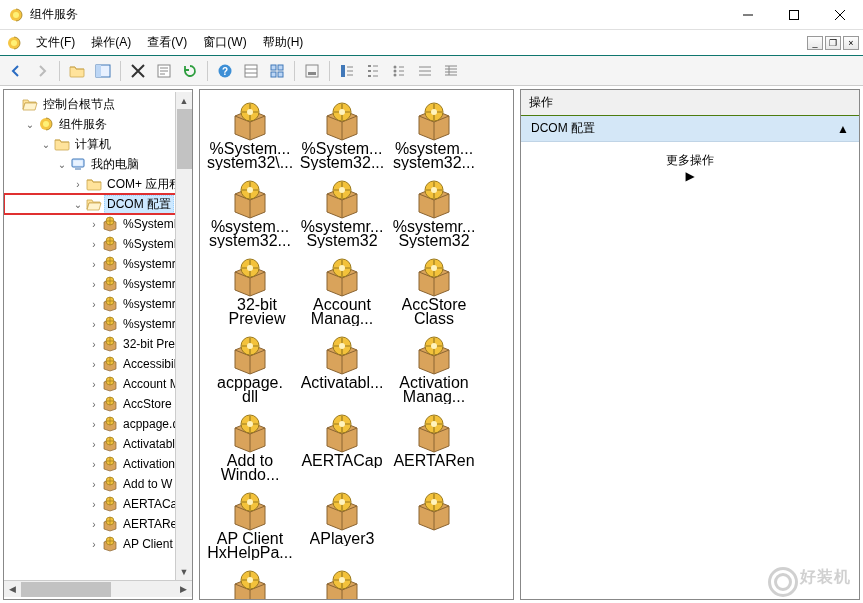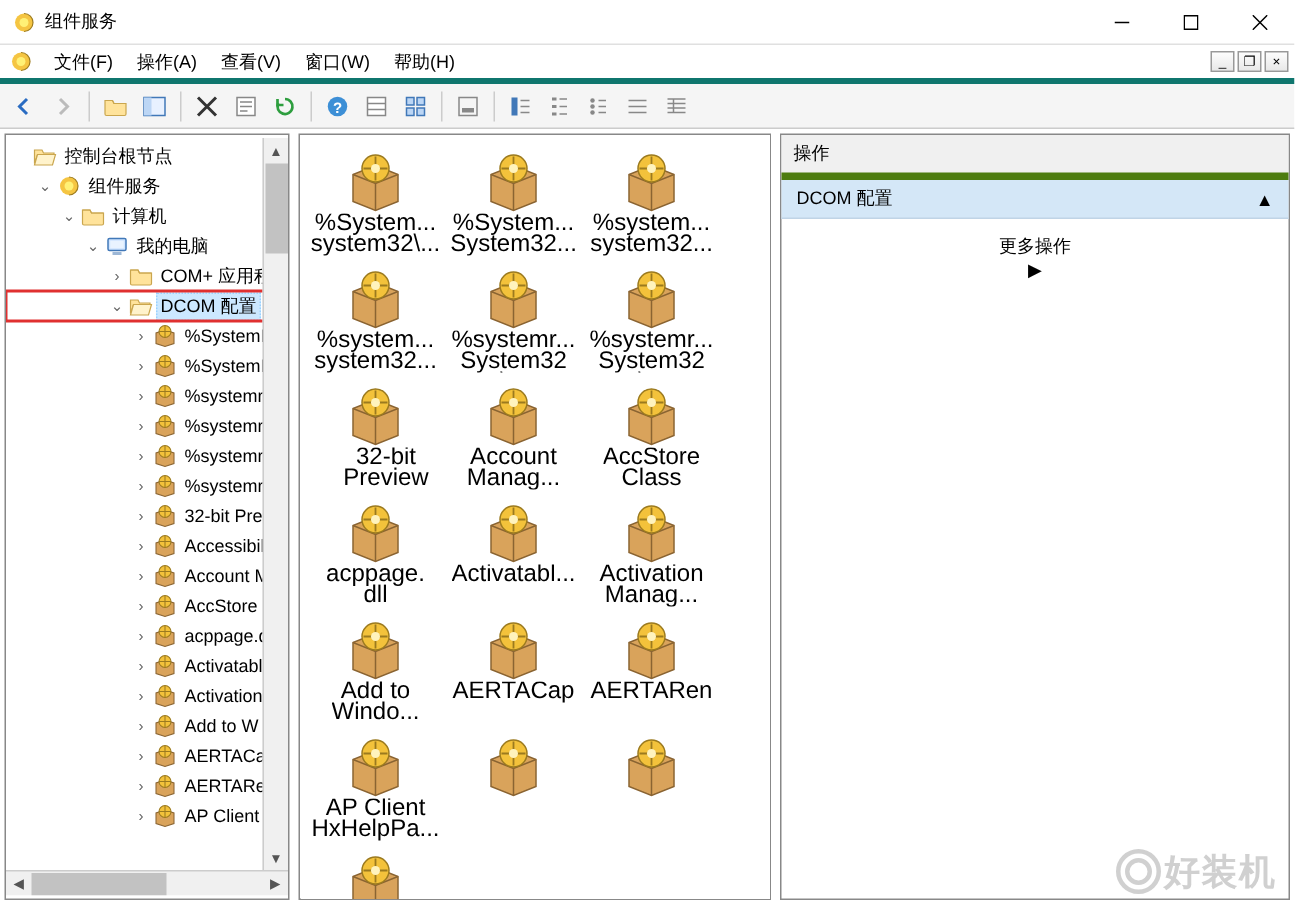--- a/index.html
+++ b/index.html
@@ -4,21 +4,21 @@
 <style>
 * { box-sizing: border-box; margin: 0; padding: 0; font-family: "Microsoft YaHei", "Segoe UI", Tahoma, sans-serif; }
 body { background: #fff; font-size: 12px; overflow: hidden; width: 863px; height: 603px; }
 
 .titlebar { height: 30px; display: flex; align-items: center; padding: 0 0 0 8px; background: #fff; border-bottom: 1px solid #e0e0e0; }
 .titlebar .appicon { width: 16px; height: 16px; margin-right: 6px; }
 .titlebar .title { flex: 1; font-size: 12px; }
 .titlebar .winbtns { display: flex; }
 .titlebar .winbtn { width: 46px; height: 30px; display: flex; align-items: center; justify-content: center; color: #333; }
 
-.menubar { height: 26px; display: flex; align-items: center; padding: 0 6px; background: #fff; border-bottom: 4px solid #0f766e; position: relative; }
+.menubar { height: 26px; display: flex; align-items: center; padding: 0 6px; background: #fff; border-bottom: 1px solid #0f766e; position: relative; }
 .menubar .menuitem { padding: 4px 8px; cursor: default; }
 .menubar .mdibtns { position: absolute; right: 4px; display: flex; gap: 2px; }
 .menubar .mdibtn { width: 16px; height: 14px; border: 1px solid #999; background: linear-gradient(#fdfdfd,#e8e8e8); font-size: 9px; display:flex; align-items:center; justify-content:center; }
 
 .toolbar { height: 30px; display: flex; align-items: center; padding: 2px 4px; gap: 2px; background: #f5f5f5; border-bottom: 1px solid #ccc; }
 .toolbar .tbtn { width: 24px; height: 24px; display: flex; align-items: center; justify-content: center; border: 1px solid transparent; }
 .toolbar .sep { width: 1px; height: 20px; background: #ccc; margin: 0 3px; }
 
 .workarea { display: flex; height: calc(603px - 30px - 26px - 30px); }
 .panel { border: 1px solid #888; margin: 3px; background: #fff; position: relative; }
@@ -41,26 +41,26 @@
 .tree-node.selected .nlabel { background: #cce8ff; border: 1px dotted #99d1ff; padding: 0 2px; }
 .tree-node.highlighted { outline: 2px solid #e03030; outline-offset: -1px; }
 .d1 { padding-left: 4px; } .d2 { padding-left: 20px; } .d3 { padding-left: 36px; }
 .d4 { padding-left: 52px; } .d5 { padding-left: 68px; } .d6 { padding-left: 84px; }
 
 .icongrid { display: flex; flex-wrap: wrap; padding: 8px 4px; align-content: flex-start; }
 .gitem { width: 92px; height: 78px; display: flex; flex-direction: column; align-items: center; text-align: center; padding: 2px; margin: 0; }
 .gitem .gicon { width: 42px; height: 42px; }
 .gitem .glabel { font-size: 16px; line-height: 14px; max-height: 28px; overflow: hidden; word-break: break-all; }
 
-.actions-header { background: #f0f0f0; padding: 4px 8px; font-size: 12px; border-bottom: 5px solid #4d7c0f; }
+.actions-header { background: #f0f0f0; padding: 4px 8px; font-size: 12px; border-bottom: 1px solid #4d7c0f; }
 .actions-section { background: #d4e7f7; padding: 4px 10px; font-size: 12px; display:flex; justify-content:space-between; align-items:center; border-bottom: 1px solid #c0d4e6; }
 .actions-body { padding: 6px 0; }
 .actions-item { padding: 4px 26px; display:flex; justify-content:space-between; align-items:center;flex-direction:column; }
 
-.watermark { position: fixed; right: 12px; bottom: 6px; font-size: 24px; color: rgba(120,120,120,0.35); font-weight: bold; letter-spacing: 1px; display:flex; align-items:center; gap:2px; pointer-events:none; }
+.watermark { position: fixed; right: 12px; bottom: 6px; font-size: 16px; color: rgba(120,120,120,0.35); font-weight: bold; letter-spacing: 1px; display:flex; gap:2px; pointer-events:none; }
 .watermark .wmicon { width:30px; height:30px; border:3px solid rgba(120,120,120,0.35); border-radius:50%; display:flex; align-items:center; justify-content:center; }
 .watermark .wmicon::after { content:""; width:12px; height:12px; border:3px solid rgba(120,120,120,0.35); border-radius:50%; }
 </style>
 </head>
 <body>
 
 <svg width="0" height="0" style="position:absolute">
 <defs>
   <g id="svg-appicon">
     <circle cx="8" cy="8" r="6" fill="#f5c542"></circle>
@@ -529,20 +529,26 @@
           <svg class="gicon" viewBox="0 0 42 42">
             <use href="#svg-box"></use>
           </svg>
           <div class="glabel" style="white-space: pre-line;">AP Client
 HxHelpPa...</div>
         </div>
         <div class="gitem">
           <svg class="gicon" viewBox="0 0 42 42">
             <use href="#svg-box"></use>
           </svg>
+          <div class="glabel" style="white-space: pre-line;">APlayer3</div>
+        </div>
+        <div class="gitem">
+          <svg class="gicon" viewBox="0 0 42 42">
+            <use href="#svg-box"></use>
+          </svg>
           <div class="glabel" style="white-space: pre-line;"></div>
         </div>
         <div class="gitem">
           <svg class="gicon" viewBox="0 0 42 42">
             <use href="#svg-box"></use>
           </svg>
           <div class="glabel" style="white-space: pre-line;"></div>
         </div>
         <div class="gitem">
           <svg class="gicon" viewBox="0 0 42 42">

